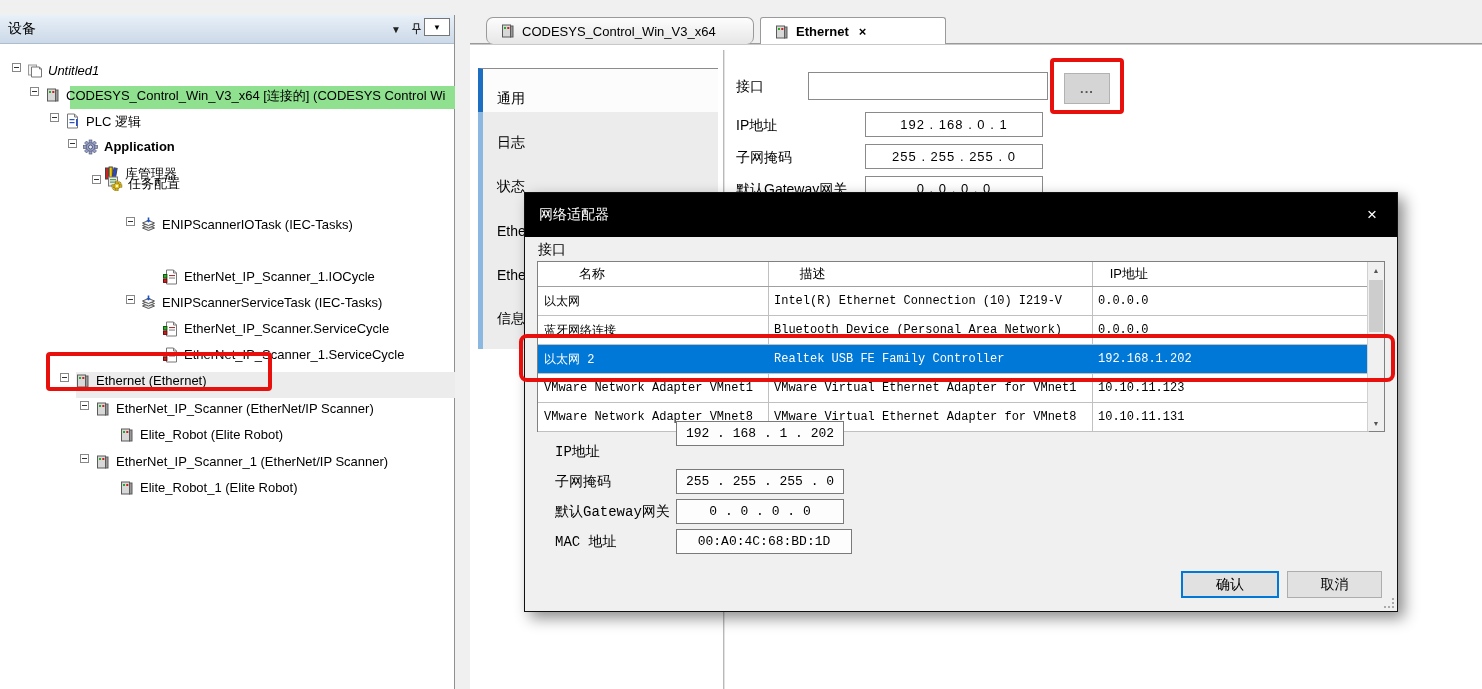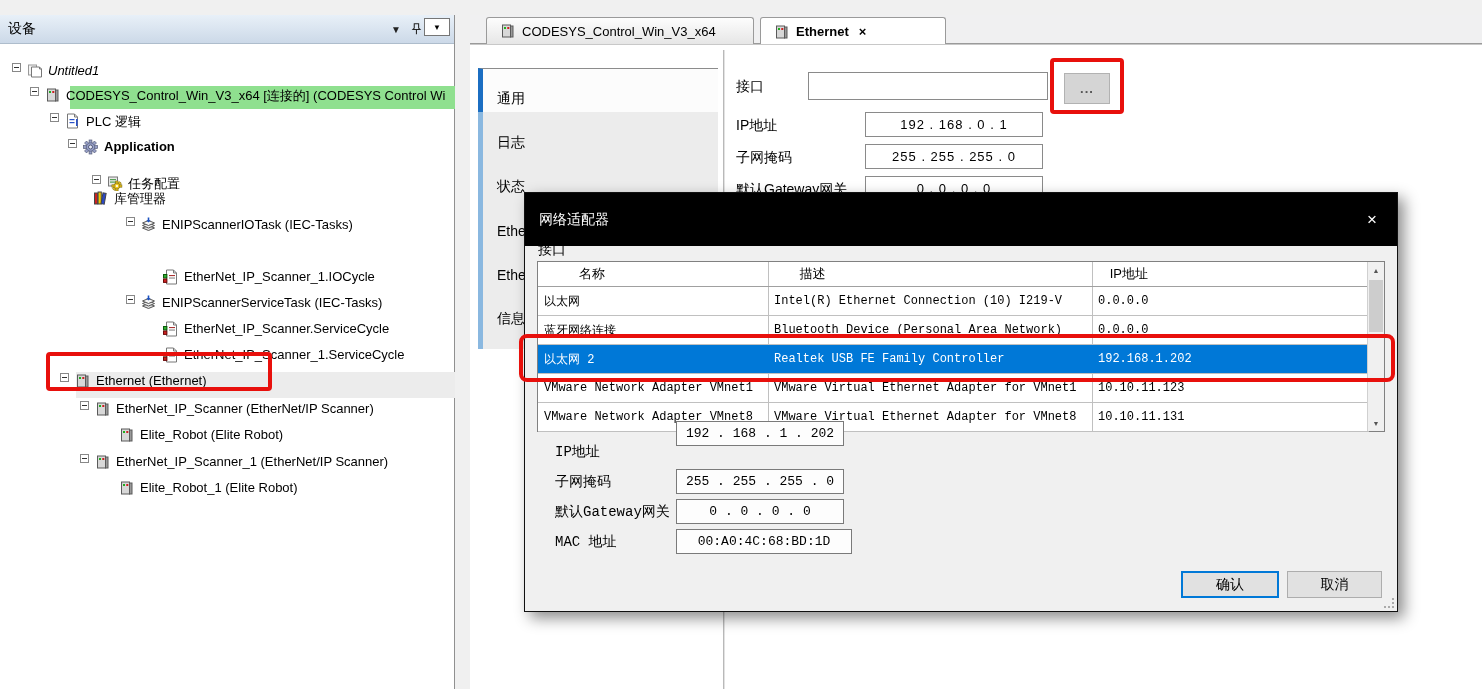--- a/index.html
+++ b/index.html
@@ -30,21 +30,21 @@
   .bd { font-weight:bold; }
   #green-band { left:70px; top:71px; width:385px; height:23px; background:#8fe08f; z-index:0; }
   #eth-band { left:76px; top:357px; width:379px; height:26px; background:#ececec; }
 
   
   #tabbar { left:470px; top:15px; width:1012px; height:29px; background:#f0f0f1;
             border-bottom:1px solid #9a9a9a; }
   .tab { position:absolute; top:2px; height:27px; display:flex; align-items:center; gap:6px;
          padding:0 12px; border:1px solid #9a9a9a; border-bottom:none;
          border-radius:3px 3px 0 0; font-size:13px; }
-  #tab-1 { left:16px; width:268px; background:linear-gradient(#fdfdfd,#e6e6e6); }
+  #tab-1 { left:16px; width:268px; background:linear-gradient(#fdfdfd,#e6e6e6);border-radius:7px; }
   #tab-2 { left:290px; width:186px; background:#fff; height:28px; font-weight:bold; }
   .tab .x { font-weight:bold; font-size:13px; margin-left:4px; }
 
   
   #editor { left:470px; top:44px; width:1012px; height:645px; background:#fff;
             border-top:1px solid #c8c8c8; }
   #nav-divider { left:723px; top:50px; width:2px; height:639px;
                  border-left:1px solid #b9b9b9; border-right:1px solid #e2e2e2; }
   .nav-item { position:absolute; left:478px; width:240px; height:61px; background:#ececec;
               border-left:5px solid #8ab8e0; display:flex; align-items:center;
@@ -58,21 +58,21 @@
              font-size:13px; letter-spacing:1px; }
   #interface-input { left:808px; top:72px; width:240px; height:28px; border:1px solid #8a8a8a;
                      background:#fff; font-size:13px; padding:0 4px; }
   #browse-btn { left:1064px; top:73px; width:46px; height:31px; background:#d5d5d5;
                 border:1px solid #b2b2b2; color:#555; display:flex; align-items:center;
                 justify-content:center; font-weight:bold; letter-spacing:1px; }
 
   
   #dialog { left:524px; top:192px; width:874px; height:420px; background:#f0f0f0;
             border:1px solid #111; box-shadow:6px 6px 14px rgba(0,0,0,.45); z-index:10; }
-  #dlg-title { left:0; top:0; width:100%; height:53px; background:#000; color:#fff;
+  #dlg-title { left:0; top:0; width:100%; height:44px; background:#000; color:#fff;
                display:flex; align-items:center; padding:0 14px; font-size:14px; }
   #dlg-title .spacer { flex:1; }
   #dlg-close { font-size:17px; font-weight:normal; color:#fff; padding:0 6px; }
   #dlg-if-label { left:13px; top:48px; font-size:14px; }
   #dlg-table { left:12px; top:68px; width:848px; height:171px; background:#fff;
                border:1px solid #808080; }
   .tbl-grid-v { position:absolute; top:0; bottom:0; width:1px; background:#c0c0c0; }
   .tbl-row { position:absolute; left:0; width:831px; height:29px; display:flex; }
   .tbl-head { height:25px; border-bottom:1px solid #a0a0a0; font-size:13px;padding-left:35px; }
   .tbl-row > div { padding:0 6px; display:flex; align-items:center; overflow:hidden;
@@ -221,21 +221,21 @@
       </svg>
     <span class="tlabel">PLC 逻辑</span>
   </div>
   <div class="trow" style="left:68px; top:124px;">
     <span class="exp"></span>
     <svg class="ti">
         <use href="#sym-gear"></use>
       </svg>
     <span class="tlabel bd">Application</span>
   </div>
-  <div class="trow" style="left:92px; top:150px;margin-top:25px;">
+  <div class="trow" style="left:103px; top:150px;">
     <svg class="ti">
         <use href="#sym-books"></use>
       </svg>
     <span class="tlabel">库管理器</span>
   </div>
   <div class="trow" style="left:92px; top:160px;">
     <span class="exp"></span>
     <svg class="ti">
         <use href="#sym-taskcfg"></use>
       </svg>

